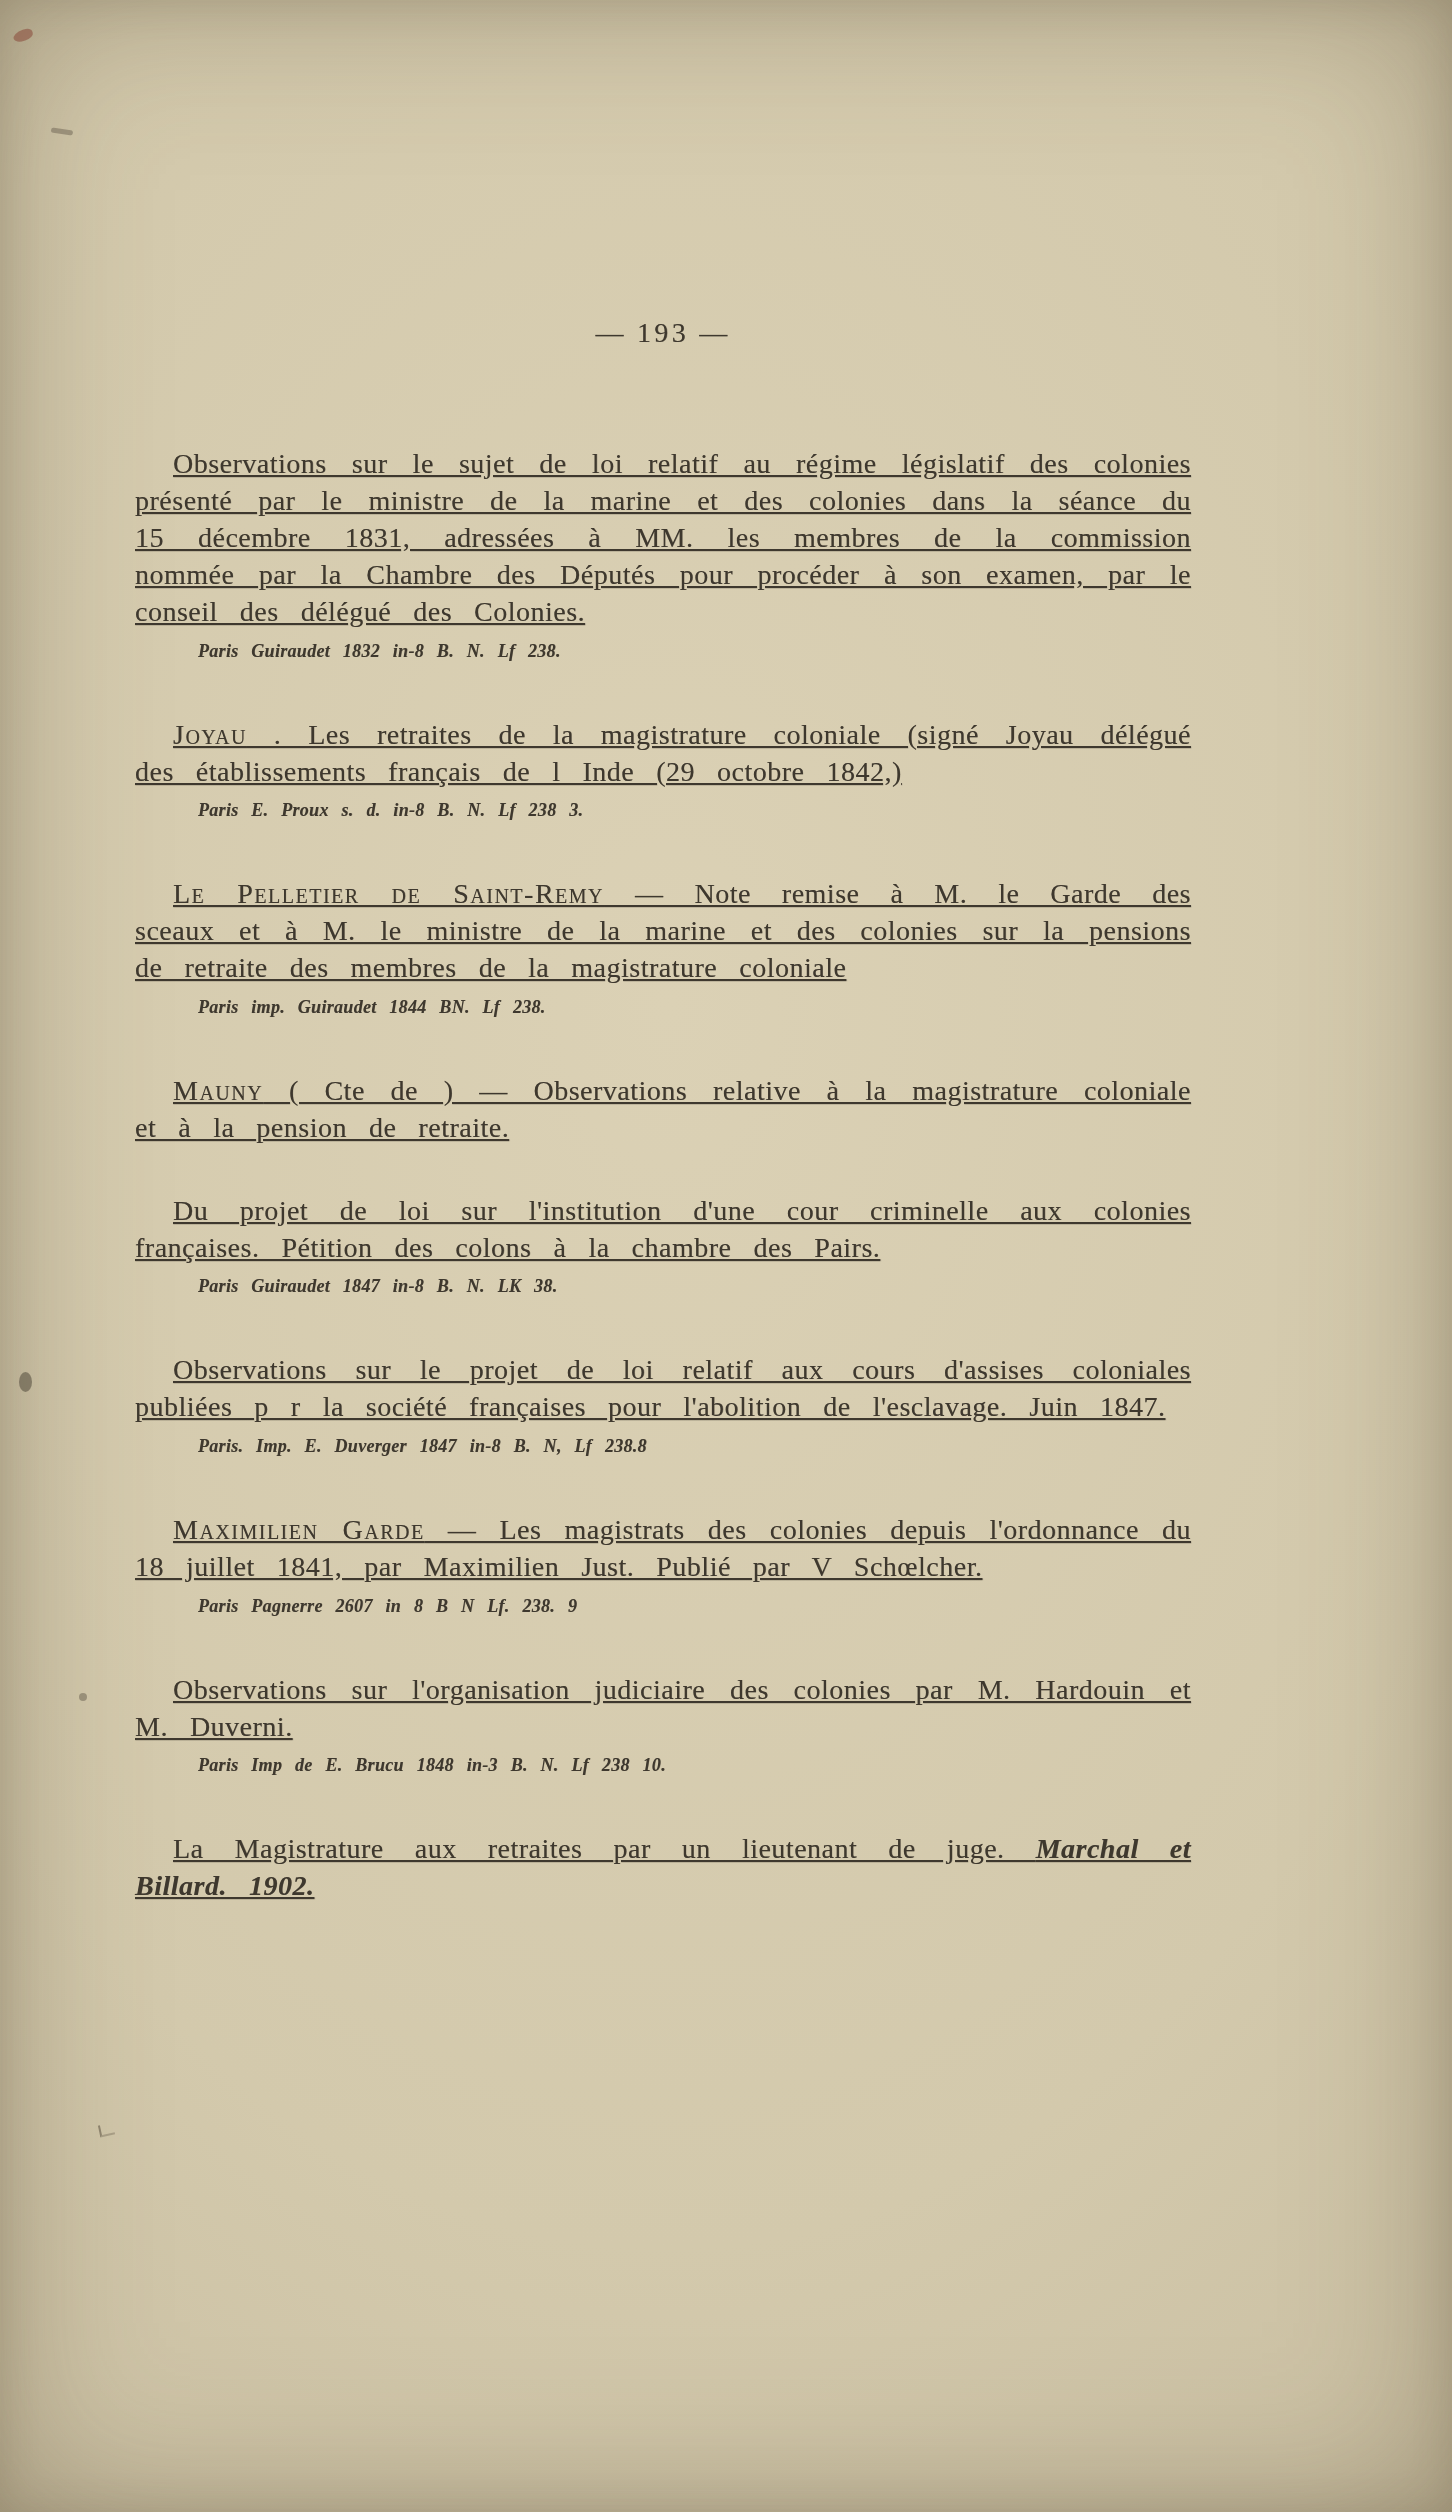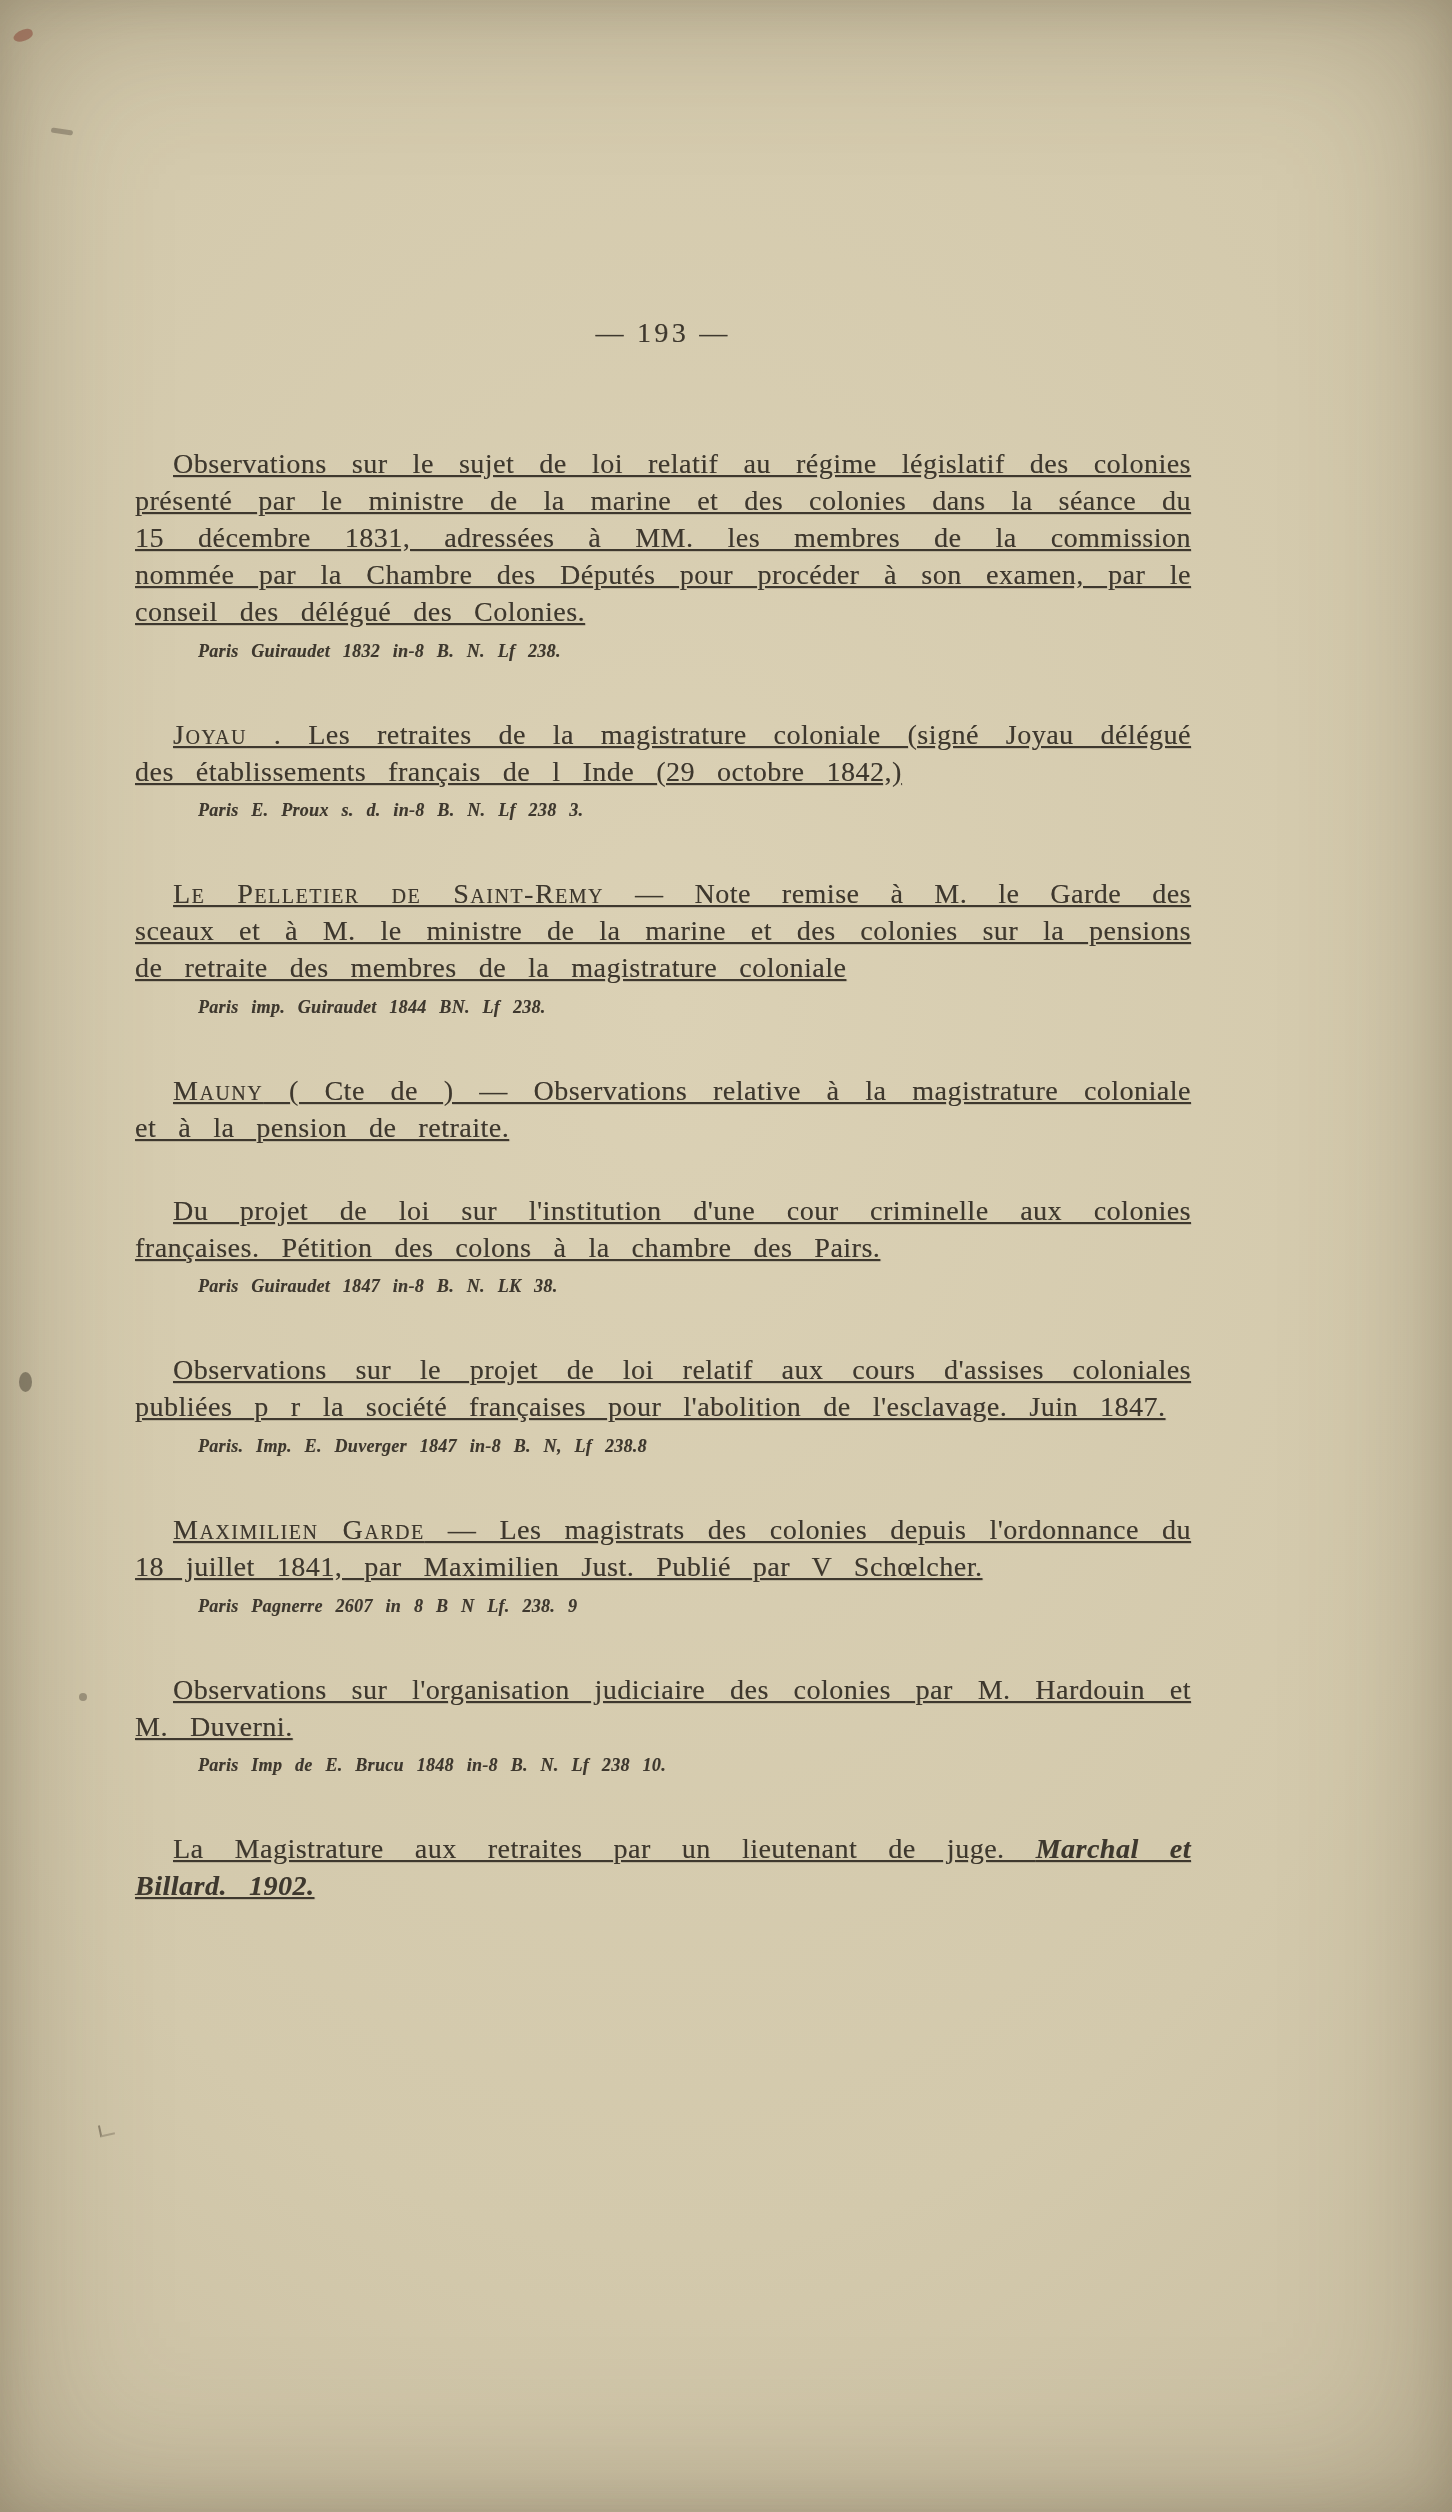--- a/index.html
+++ b/index.html
@@ -90,21 +90,21 @@
     <p class="imprint">Paris. Imp. E. Duverger 1847 in-8 B. N, Lf 238.8</p>
   </section>
 
   <section class="entry">
     <p class="body"><span class="lead">Maximilien Garde</span><span class="rest"> — Les magistrats des colonies depuis l'ordonnance du 18 juillet 1841, par Maximilien Just. Publié par V Schœlcher.</span><span class="tail"></span></p>
     <p class="imprint">Paris Pagnerre 2607 in 8 B N Lf. 238. 9</p>
   </section>
 
   <section class="entry">
     <p class="body"><span class="lead"></span><span class="rest">Observations sur l'organisation judiciaire des colonies par M. Hardouin et M. Duverni.</span><span class="tail"></span></p>
-    <p class="imprint">Paris Imp de E. Brucu 1848 in-8 B. N. Lf 238 10.</p>
+    <p class="imprint">Paris Imp de E. Brucu 1848 in-3 B. N. Lf 238 10.</p>
   </section>
 
   <section class="entry">
     <p class="body"><span class="lead"></span><span class="rest">La Magistrature aux retraites par un lieutenant de juge. </span><span class="tail">Marchal et Billard. 1902.</span></p>
     <p class="imprint"></p>
   </section>
 
 </main>
 
 

